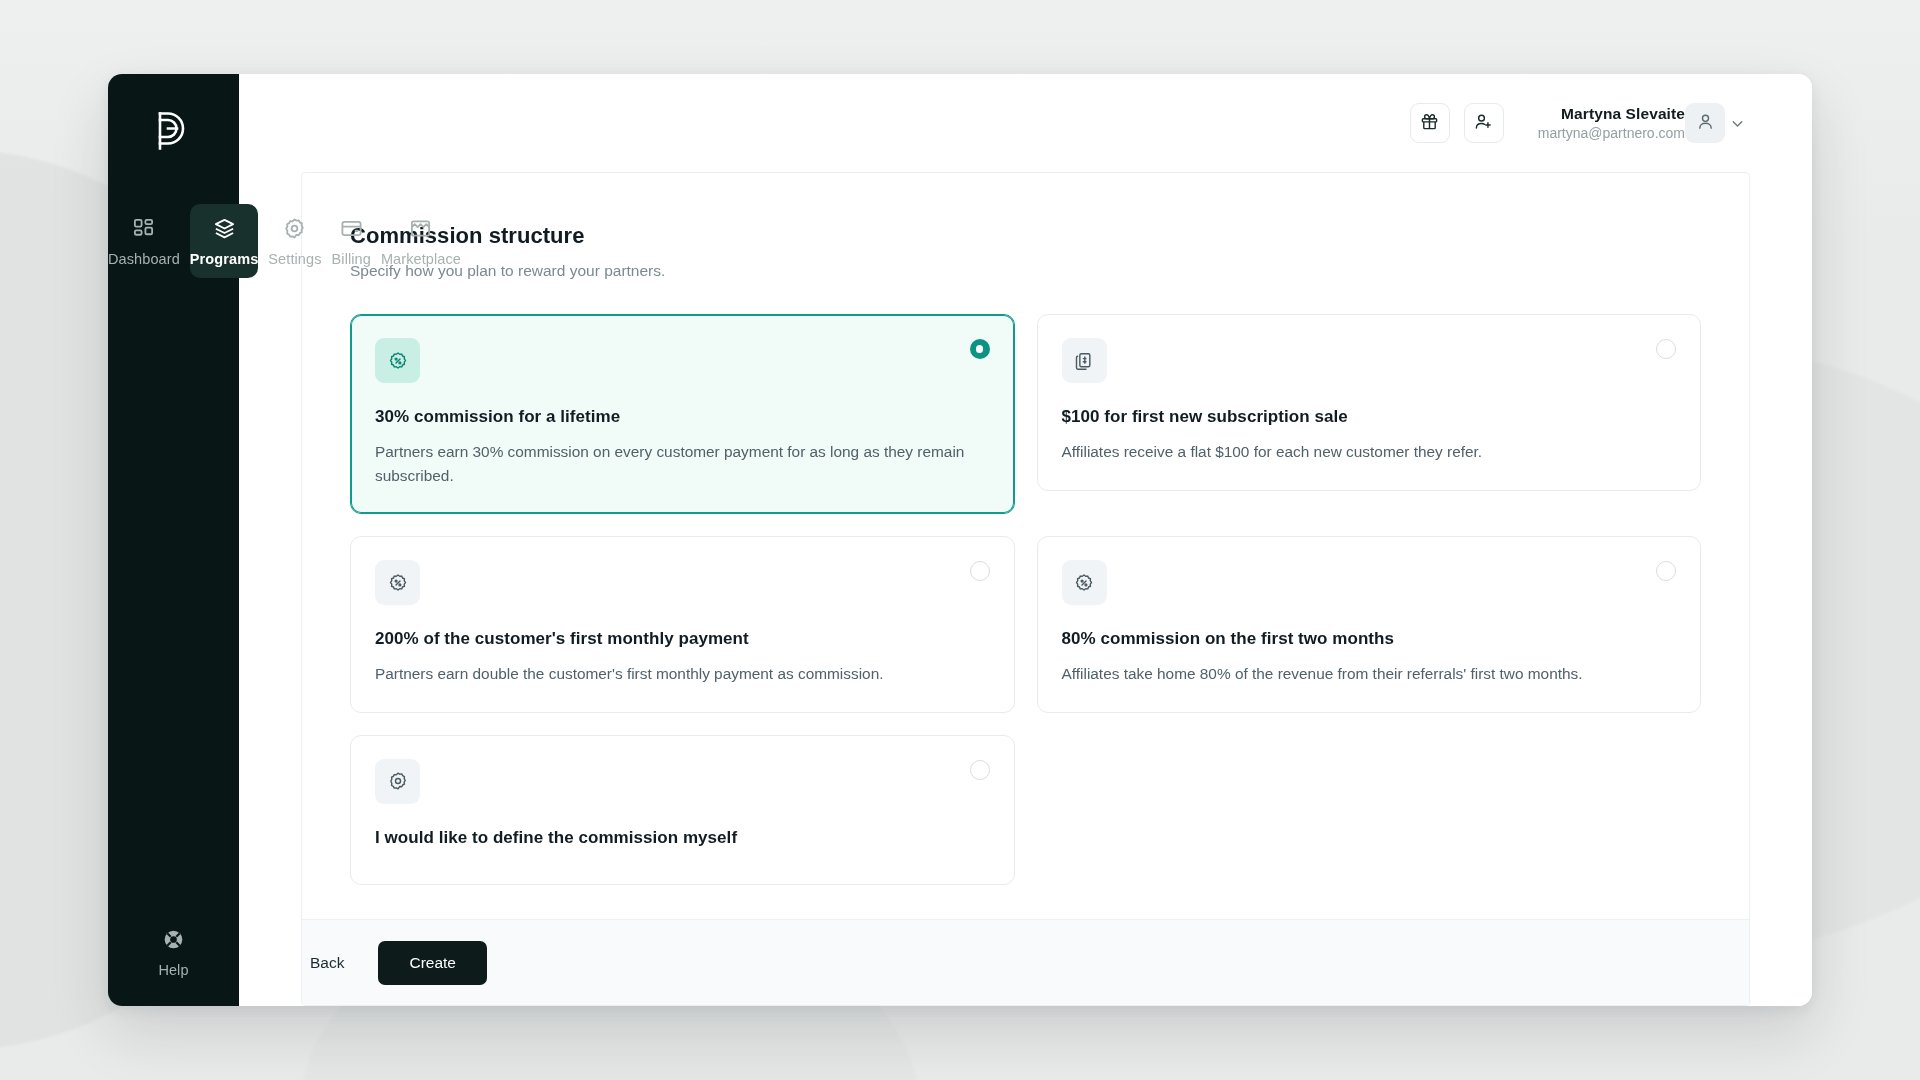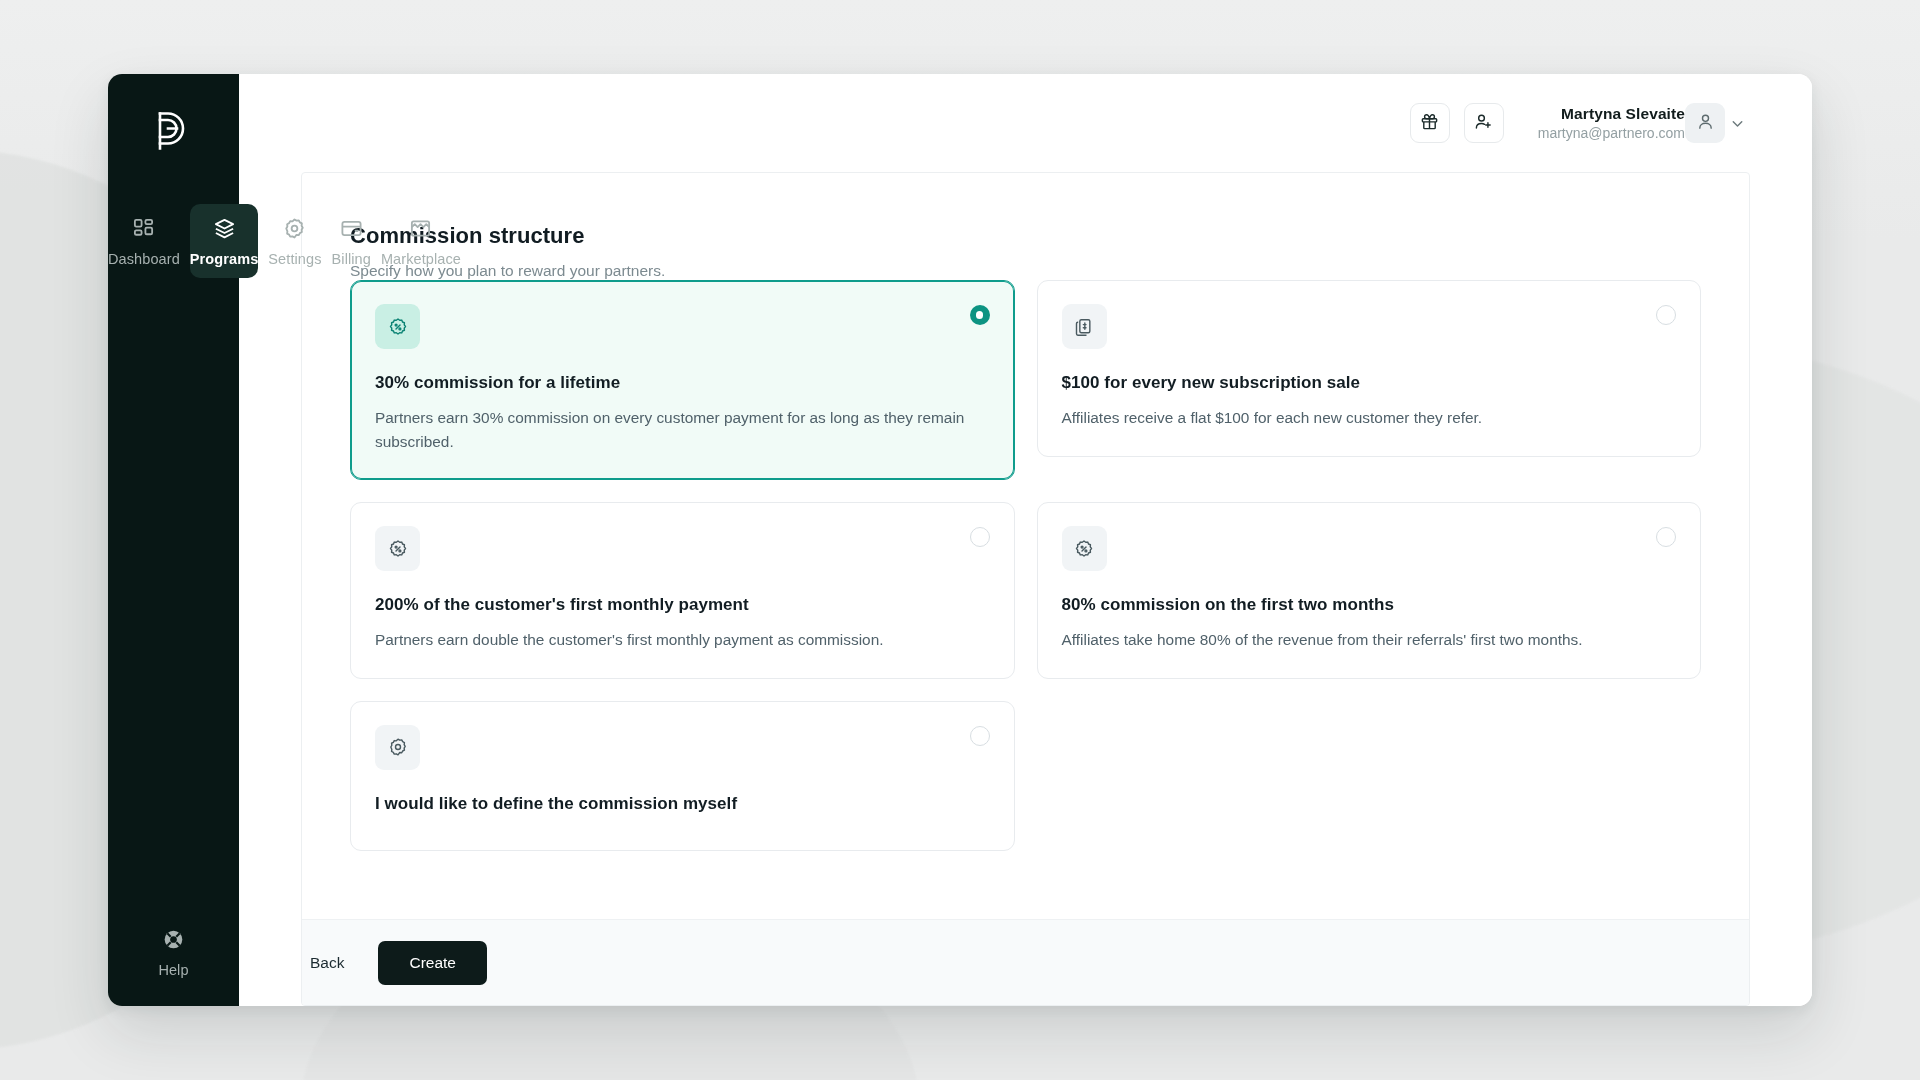--- a/index.html
+++ b/index.html
@@ -138,20 +138,21 @@
     flex-direction: column;
     overflow: hidden;
   }
   #panel-body { flex: 1 1 auto; padding: 50px 48px 20px; overflow: hidden; }
 
   #panel-title { font-size: 22px; font-weight: 700; color: #111c22; letter-spacing: .05px; }
   #panel-subtitle { font-size: 15.5px; color: #7c8a90; margin-top: 13px; }
 
   
   #options-grid {
+    margin-top: 34px;
     display: grid;
     grid-template-columns: 1fr 1fr;
     gap: 22px 22px;
     align-items: start;
   }
 
   .option-card {
     border: 1px solid #e8ebee;
     border-radius: 11px;
     background: #fff;
@@ -409,21 +410,21 @@
 
             <div class="option-card">
               <div class="opt-tile">
                 <svg width="20" height="20" viewBox="0 0 24 24" fill="none" stroke="currentColor" stroke-width="1.7" stroke-linejoin="round">
                   <rect x="7" y="3.2" width="12" height="15.6" rx="1.8"></rect>
                   <path d="M5 6.2H4.6A1.6 1.6 0 0 0 3 7.8v12.4a1.6 1.6 0 0 0 1.6 1.6H15"></path>
                   <path d="M13 7.2v7.6M11.2 9.1h3.2M11.2 12.9h3.2" stroke-linecap="round"></path>
                 </svg>
               </div>
               <div class="opt-radio"></div>
-              <div class="opt-title">$100 for every new subscription sale</div>
+              <div class="opt-title">$100 for first new subscription sale</div>
               <div class="opt-desc">Affiliates receive a flat $100 for each new customer they refer.</div>
             </div>
 
             <div class="option-card">
               <div class="opt-tile">
                 <svg width="20" height="20" viewBox="0 0 24 24" fill="none" stroke="currentColor" stroke-width="1.7" stroke-linejoin="round">
                   <path d="M12 2.4l2 1.5 2.5-.2.9 2.3 2.3.9-.2 2.5 1.5 2-1.5 2 .2 2.5-2.3.9-.9 2.3-2.5-.2-2 1.5-2-1.5-2.5.2-.9-2.3-2.3-.9.2-2.5-1.5-2 1.5-2-.2-2.5 2.3-.9.9-2.3 2.5.2 2-1.5z"></path>
                   <path d="M9.6 14.4l4.8-4.8" stroke-linecap="round"></path>
                   <circle cx="9.7" cy="9.7" r="1.1"></circle>
                   <circle cx="14.3" cy="14.3" r="1.1"></circle>

